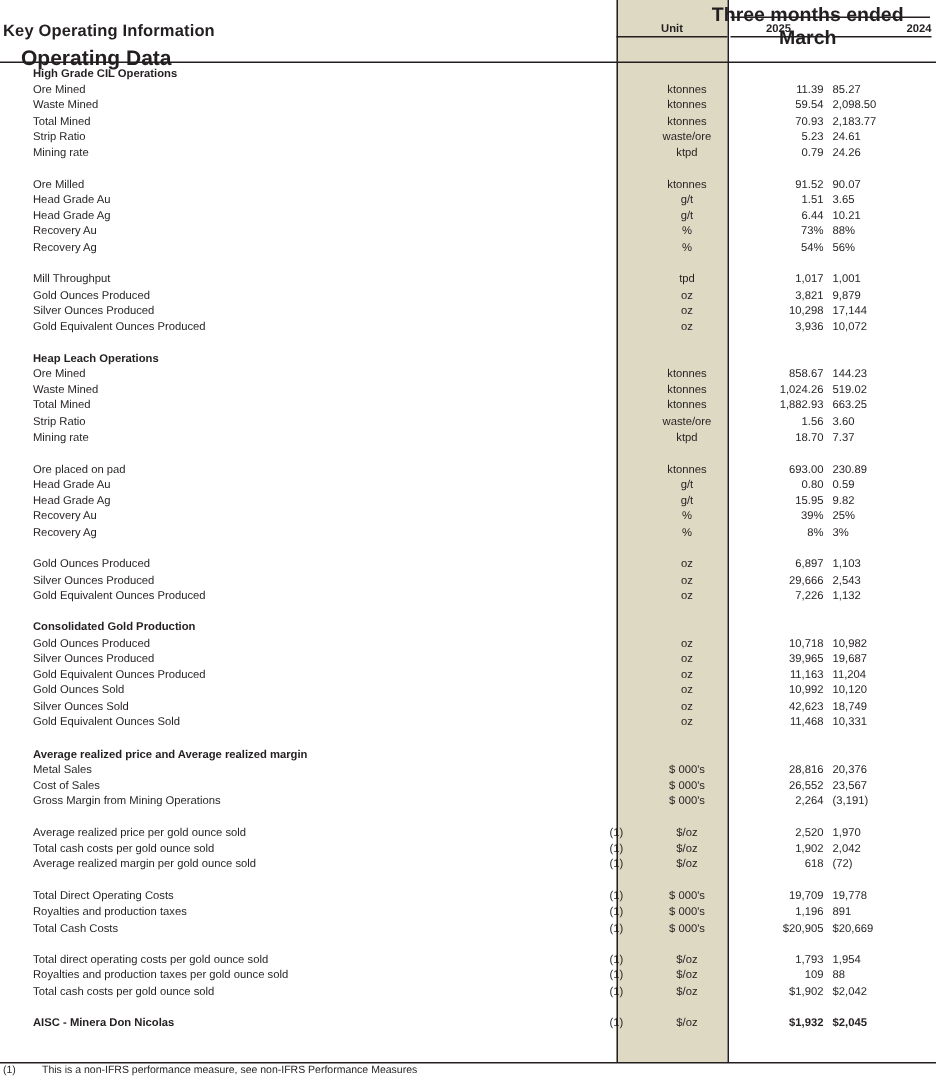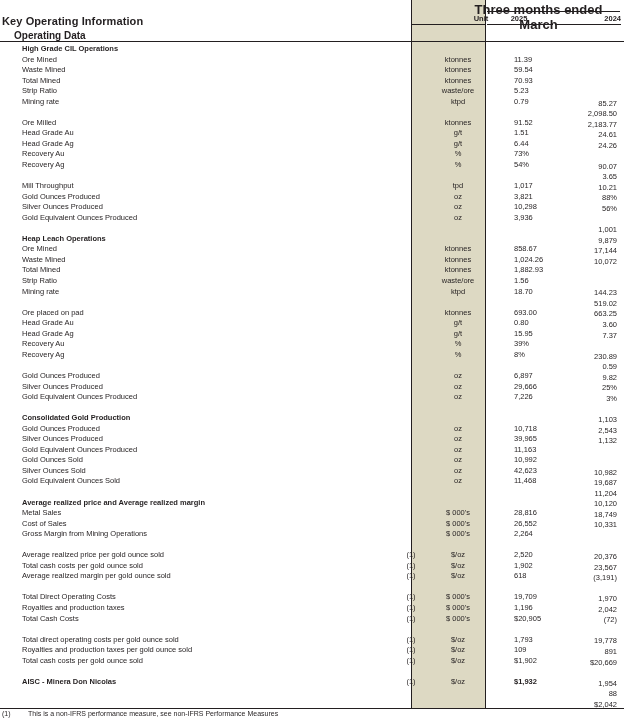--- a/index.html
+++ b/index.html
@@ -32,33 +32,32 @@
     top: 15px;
     font-size: 11px;
     font-weight: bold;
     color: #231f20;
     letter-spacing: 0.1px;
   }
   .hdr-sub {
     position: absolute;
     left: 14px;
     top: 30px;
-    font-size: 10px;
+    font-size: 14px;
     font-weight: bold;
     color: #231f20;
   }
   .hdr-unit {
     position: absolute;
     left: 411px;
     top: 14px;
     width: 74px;
     text-align: center;
     font-size: 7.5px;
     font-weight: bold;
-    padding-left: 33px;
   }
   .hdr-period {
     position: absolute;
     left: 455px;
     top: 2px;
     width: 167px;
     text-align: center;
     font-size: 13px;
     font-weight: bold;
   }
@@ -168,29 +167,26 @@
   .row .unit {
     position: absolute;
     left: 411px;
     width: 94px;
     text-align: center;
   }
   .row .v1 {
     position: absolute;
     left: 487px;
     width: 62px;
-    text-align: left;
-    margin-left: 27px;
+    text-align: right;
   }
   .row .v2 {
     position: absolute;
     left: 555px;
     width: 62px;
-    text-align: right;
-    margin-top: 44px;
   }
   .row.bold .label, .row.bold .v1, .row.bold .v2 { font-weight: bold; }
   .row.spacer { height: 10.55px; }
 
   .footer-rule {
     position: absolute;
     left: 0;
     top: 708px;
     width: 624px;
     border-bottom: 0.8px solid #231f20;

